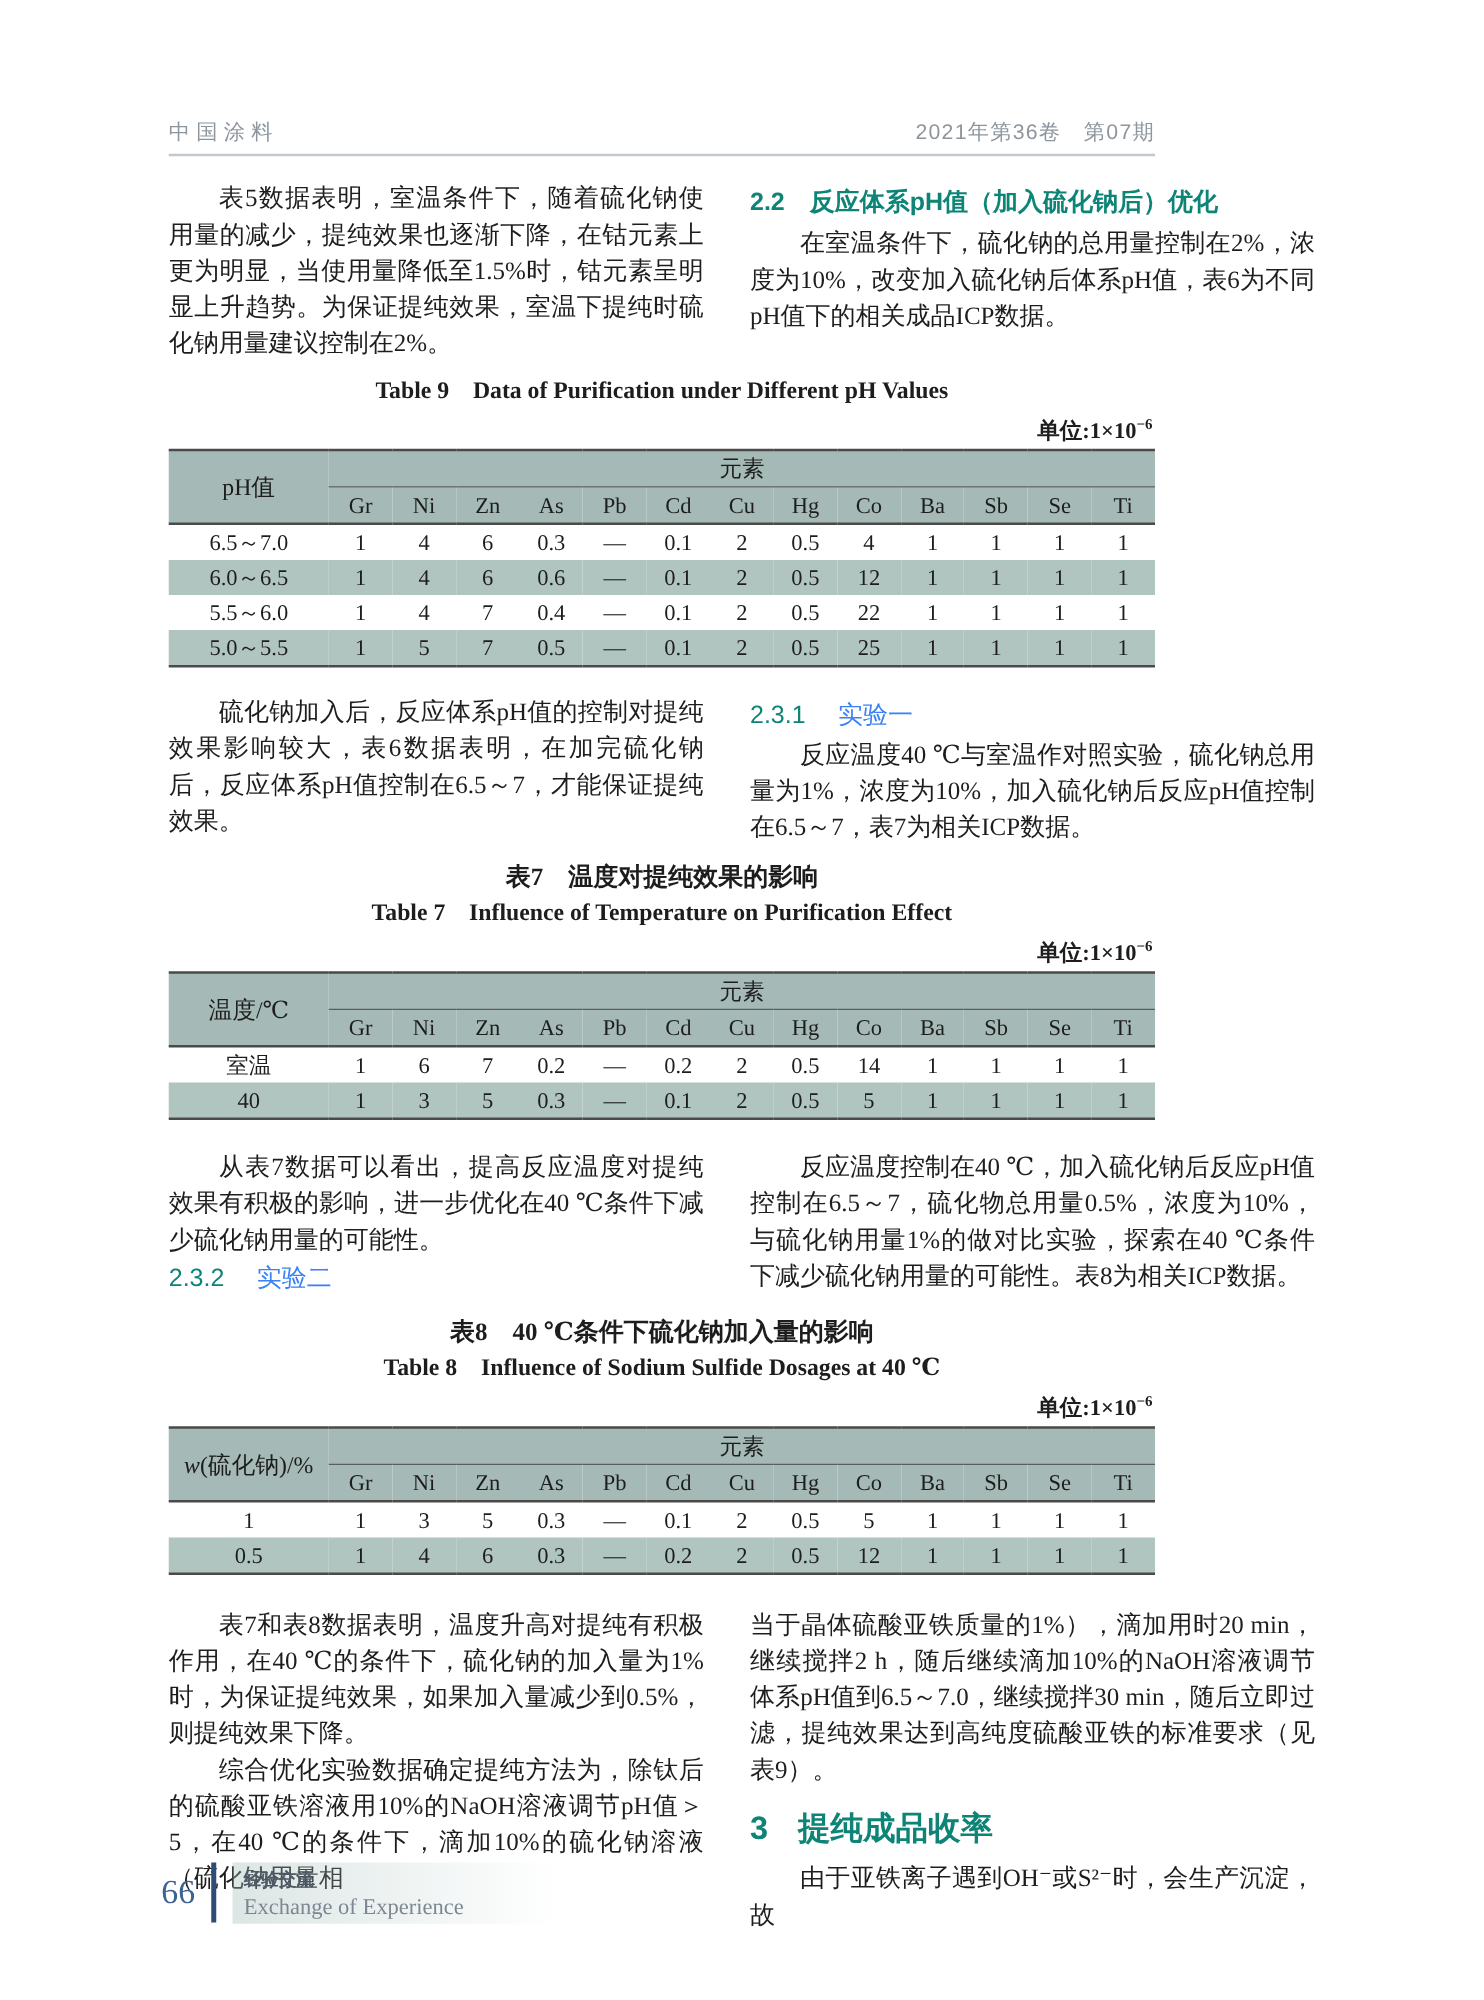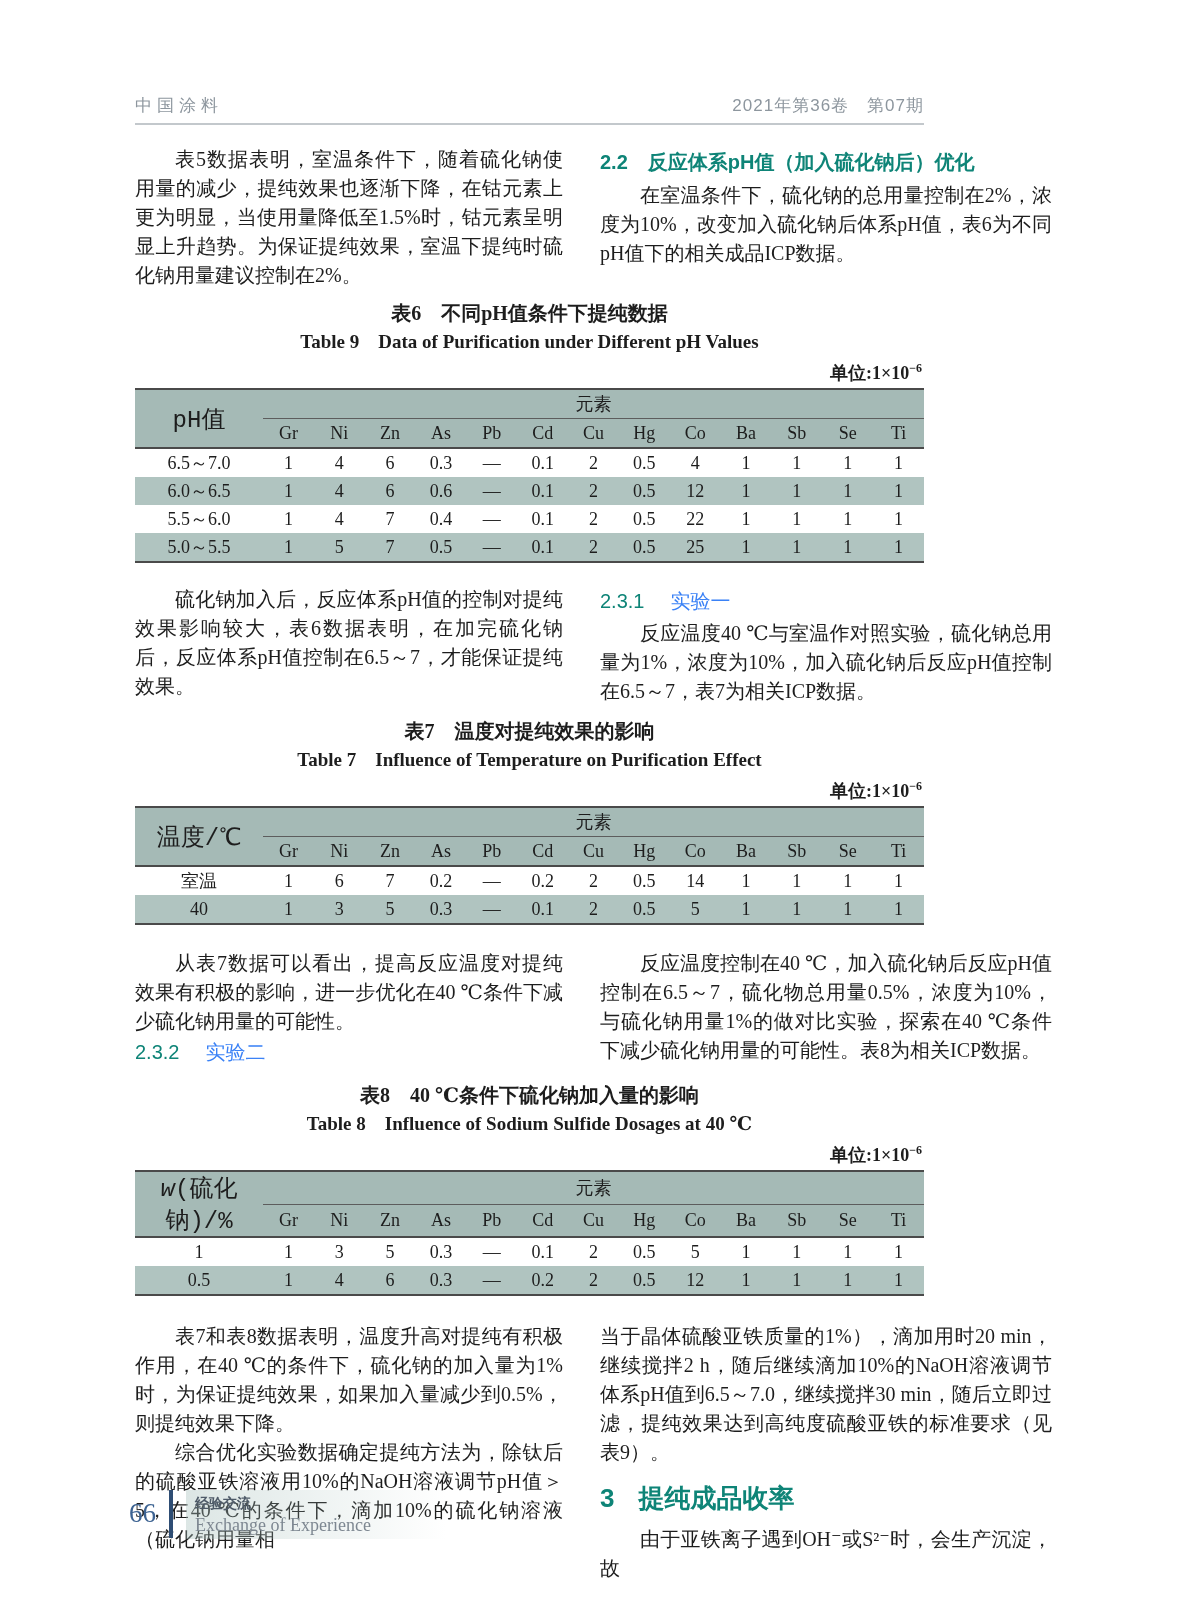--- a/index.html
+++ b/index.html
@@ -55,21 +55,21 @@
   .tbl-title-en{text-align:center;font-weight:bold;font-size:19px;line-height:22px;margin-top:6px;}
   .tbl-unit{text-align:right;font-weight:bold;font-size:18px;line-height:22px;margin:4px 2px 4px 0;}
   .tbl-unit sup{font-size:12px;}
   table.data-table{
     width:100%;border-collapse:collapse;font-size:18px;
     border-top:2px solid #4a4a4a;border-bottom:2px solid #4a4a4a;
     table-layout:fixed;
   }
   table.data-table th,table.data-table td{padding:0;text-align:center;font-weight:normal;}
   table.data-table thead th{background:#a5bab6;}
-  th.label-col{width:128px;font-size:24px;font-family:Liberation Mono, monospace;}
+  th.label-col{width:128px;font-size:19px;}
   .group-th{border-bottom:1px solid #5d5d5d;height:28px;}
   .el-row th{height:28px;border-bottom:2px solid #4a4a4a;}
   th.label-col{border-bottom:2px solid #4a4a4a;}
   tbody td{height:28px;}
   tbody tr.shade td{background:#b0c4c0;}
   
   .page-footer{position:absolute;left:129px;top:1490px;display:flex;align-items:flex-start;gap:13px;}
   .page-num{font-size:27px;color:#3d6392;line-height:1;padding-top:10px;}
   .footer-bar{width:4px;height:48px;background:#2e4d74;flex:0 0 4px;}
   .footer-labels{
@@ -97,21 +97,20 @@
     <div class="col-r">
       <div class="sec2">
         <span class="num">2.2</span>
         <span class="t">反应体系pH值（加入硫化钠后）优化</span>
       </div>
       <p class="body">在室温条件下，硫化钠的总用量控制在2%，浓度为10%，改变加入硫化钠后体系pH值，表6为不同pH值下的相关成品ICP数据。</p>
     </div>
   </div>
 
   <div class="table-block tb1">
-    <div class="tbl-title-zh">表6　不同pH值条件下提纯数据</div>
     <div class="tbl-title-en">Table 9　Data of Purification under Different pH Values</div>
     <div class="tbl-unit"><span>单位:1×10</span><sup>−6</sup></div>
     <table class="data-table">
       <thead>
         <tr class="group-row">
           <th class="label-col" rowspan="2">pH值</th>
           <th class="group-th" colspan="13">元素</th>
         </tr>
         <tr class="el-row">
             <th>Gr</th>

